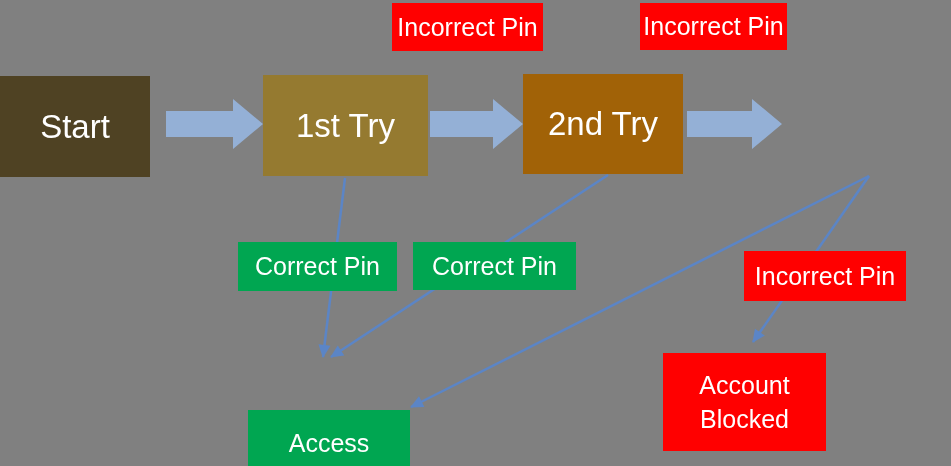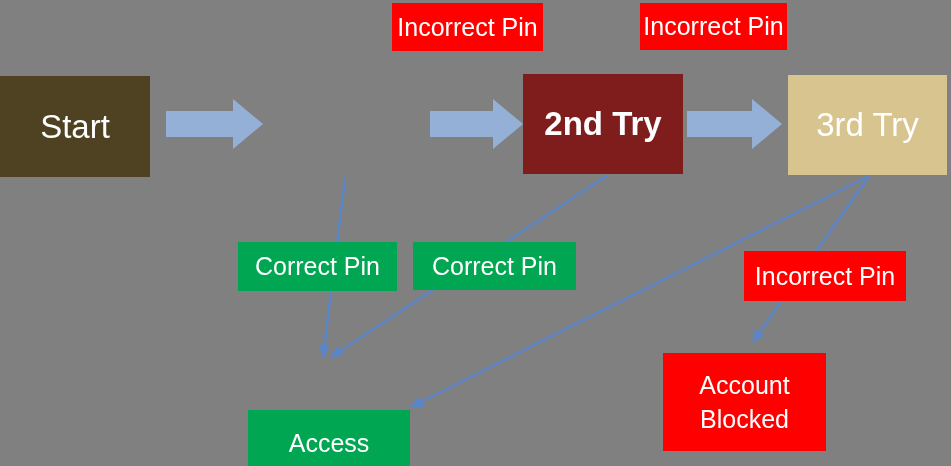--- a/index.html
+++ b/index.html
@@ -61,24 +61,24 @@
     <g fill="none" stroke-width="2.5" class="connectors">
       <line x1="345" y1="178" x2="323" y2="357" marker-end="url(#arrowhead)" stroke="#5b85c6"></line>
       <line x1="608" y1="175" x2="331" y2="357" marker-end="url(#arrowhead)" stroke="#5b85c6"></line>
       <line x1="869" y1="176" x2="411" y2="407" marker-end="url(#arrowhead)" stroke="#5b85c6"></line>
       <line x1="869" y1="176" x2="753" y2="342" marker-end="url(#arrowhead)" stroke="#5b85c6"></line>
     </g>
   </svg>
 
   <div class="node" id="node-start" style="background: rgb(79, 66, 35);">Start</div>
 
+  <div class="node" id="node-try1" style="background: rgb(149, 122, 48);">1st Try</div>
 
-  <div class="node" id="node-try2" style="background: #7f1d1d; font-weight: bold;">2nd Try</div>
+  <div class="node" id="node-try2" style="background: #a16207;">2nd Try</div>
 
-  <div class="node" id="node-try3" style="background: rgb(216, 196, 143);">3rd Try</div>
 
   <div class="node small" id="node-access" style="background: rgb(0, 166, 81);">Access Granted</div>
 
   <div class="node small" id="node-blocked" style="background: rgb(255, 0, 0); text-align: center;">Account Blocked</div>
 
   <div class="edge-label" id="label-incorrect-1" style="background: rgb(255, 0, 0);">Incorrect Pin</div>
 
   <div class="edge-label" id="label-incorrect-2" style="background: rgb(255, 0, 0);">Incorrect Pin</div>
 
   <div class="edge-label" id="label-incorrect-3" style="background: rgb(255, 0, 0);">Incorrect Pin</div>

